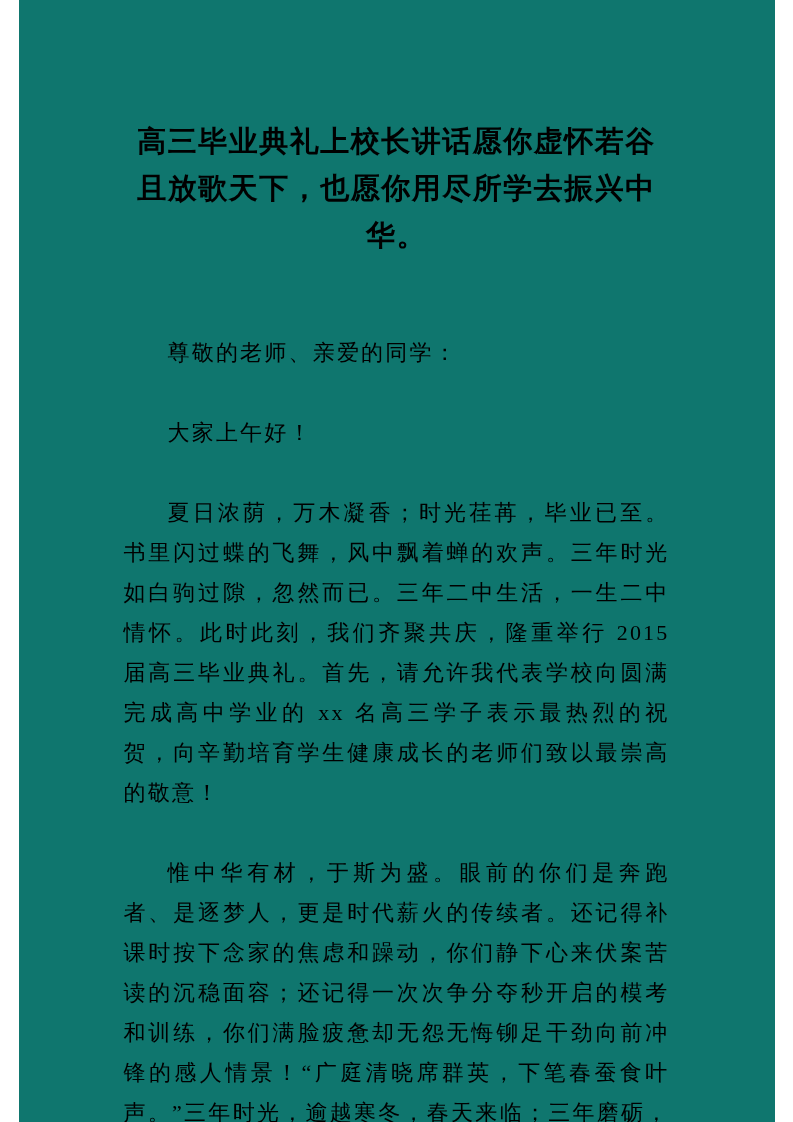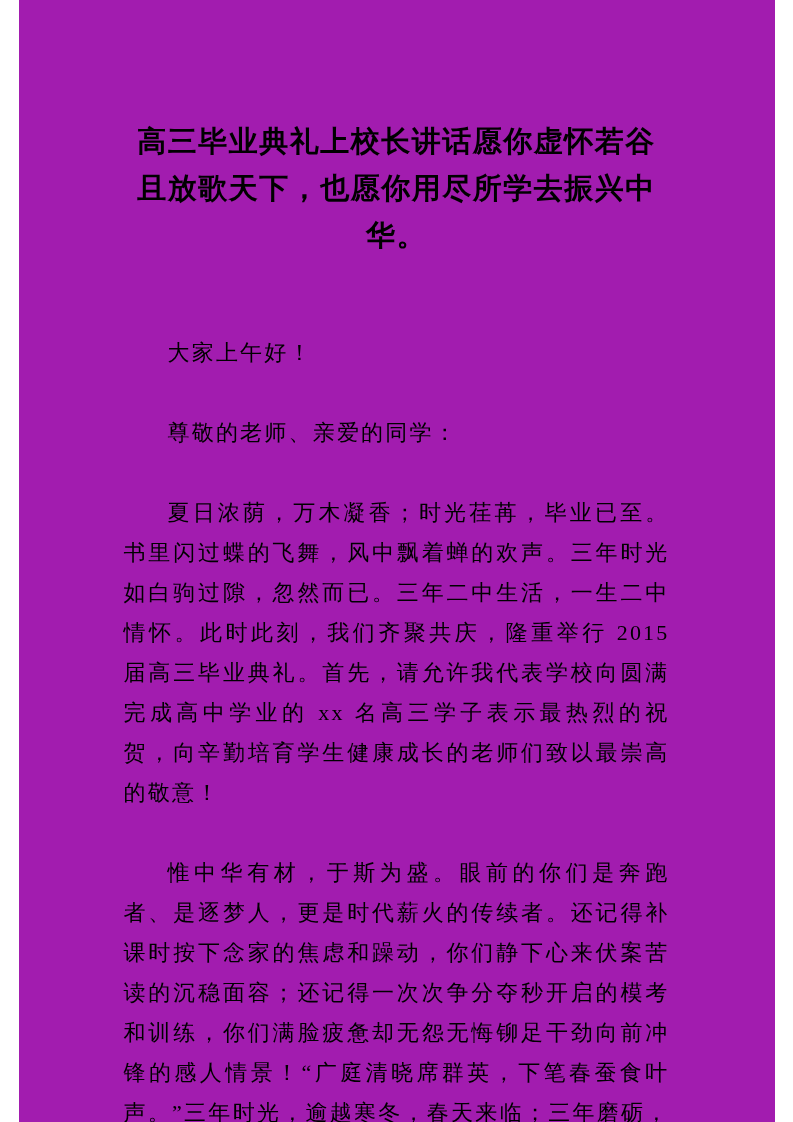--- a/index.html
+++ b/index.html
@@ -5,21 +5,21 @@
   html, body {
     margin: 0;
     padding: 0;
     background: #ffffff;
   }
   .page {
     position: relative;
     width: 756px;
     height: 1122px;
     margin: 0 auto;
-    background: #a21caf;
+    background: #0f766e;
     box-sizing: border-box;
     padding: 118px 105px 0 105px;
     overflow: hidden;
     font-family: "Liberation Serif", "DejaVu Serif", serif;
     color: #000000;
   }
   .doc-title {
     margin: 0 0 74px 0;
     font-size: 29px;
     line-height: 47px;
@@ -37,20 +37,20 @@
     text-indent: 2em;
     word-break: break-all;
   }
 </style>
 </head>
 <body>
 
 <div class="page">
   <h1 class="doc-title">高三毕业典礼上校长讲话愿你虚怀若谷且放歌天下，也愿你用尽所学去振兴中华。</h1>
 
+  <p class="doc-para">尊敬的老师、亲爱的同学：</p>
+
   <p class="doc-para">大家上午好！</p>
-
-  <p class="doc-para">尊敬的老师、亲爱的同学：</p>
 
   <p class="doc-para">夏日浓荫，万木凝香；时光荏苒，毕业已至。书里闪过蝶的飞舞，风中飘着蝉的欢声。三年时光如白驹过隙，忽然而已。三年二中生活，一生二中情怀。此时此刻，我们齐聚共庆，隆重举行 2015 届高三毕业典礼。首先，请允许我代表学校向圆满完成高中学业的 xx 名高三学子表示最热烈的祝贺，向辛勤培育学生健康成长的老师们致以最崇高的敬意！</p>
 
   <p class="doc-para">惟中华有材，于斯为盛。眼前的你们是奔跑者、是逐梦人，更是时代薪火的传续者。还记得补课时按下念家的焦虑和躁动，你们静下心来伏案苦读的沉稳面容；还记得一次次争分夺秒开启的模考和训练，你们满脸疲惫却无怨无悔铆足干劲向前冲锋的感人情景！“广庭清晓席群英，下笔春蚕食叶声。”三年时光，逾越寒冬，春天来临；三年磨砺，风雨洗礼，成就大我！一段路，是过往；一生路，在远方。高三的学子</p>
 </div>
 
 </body></html>

